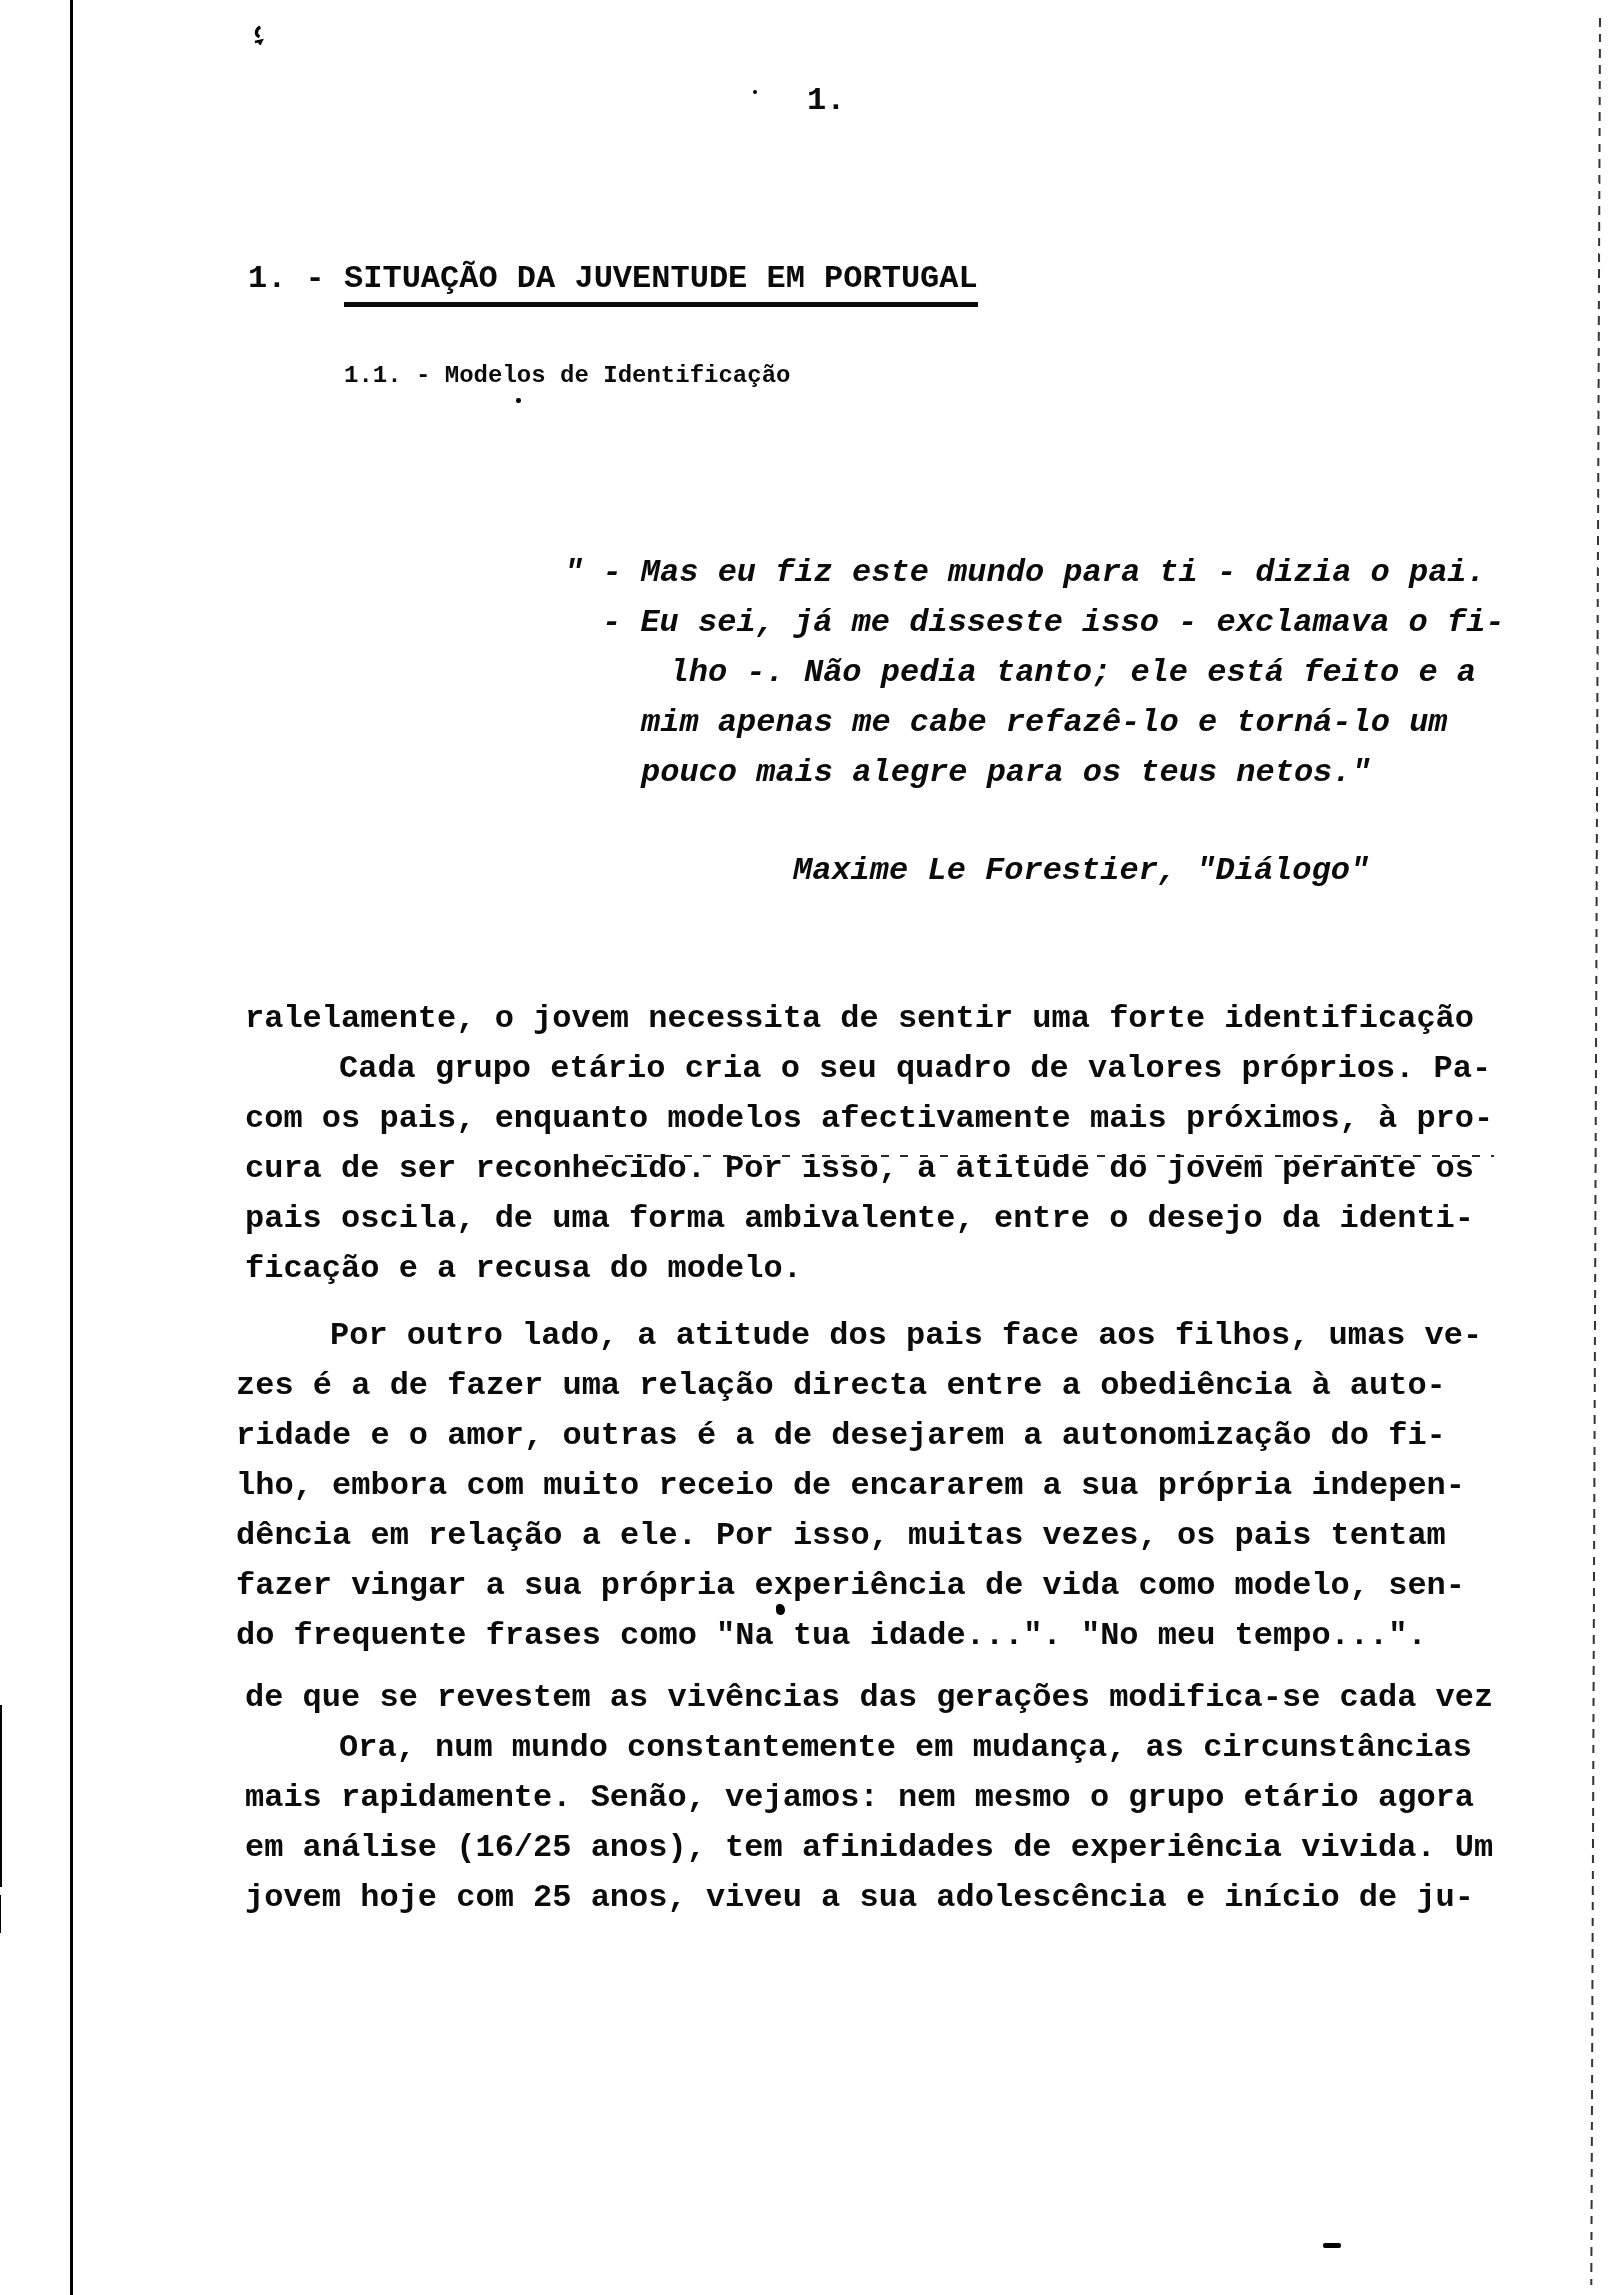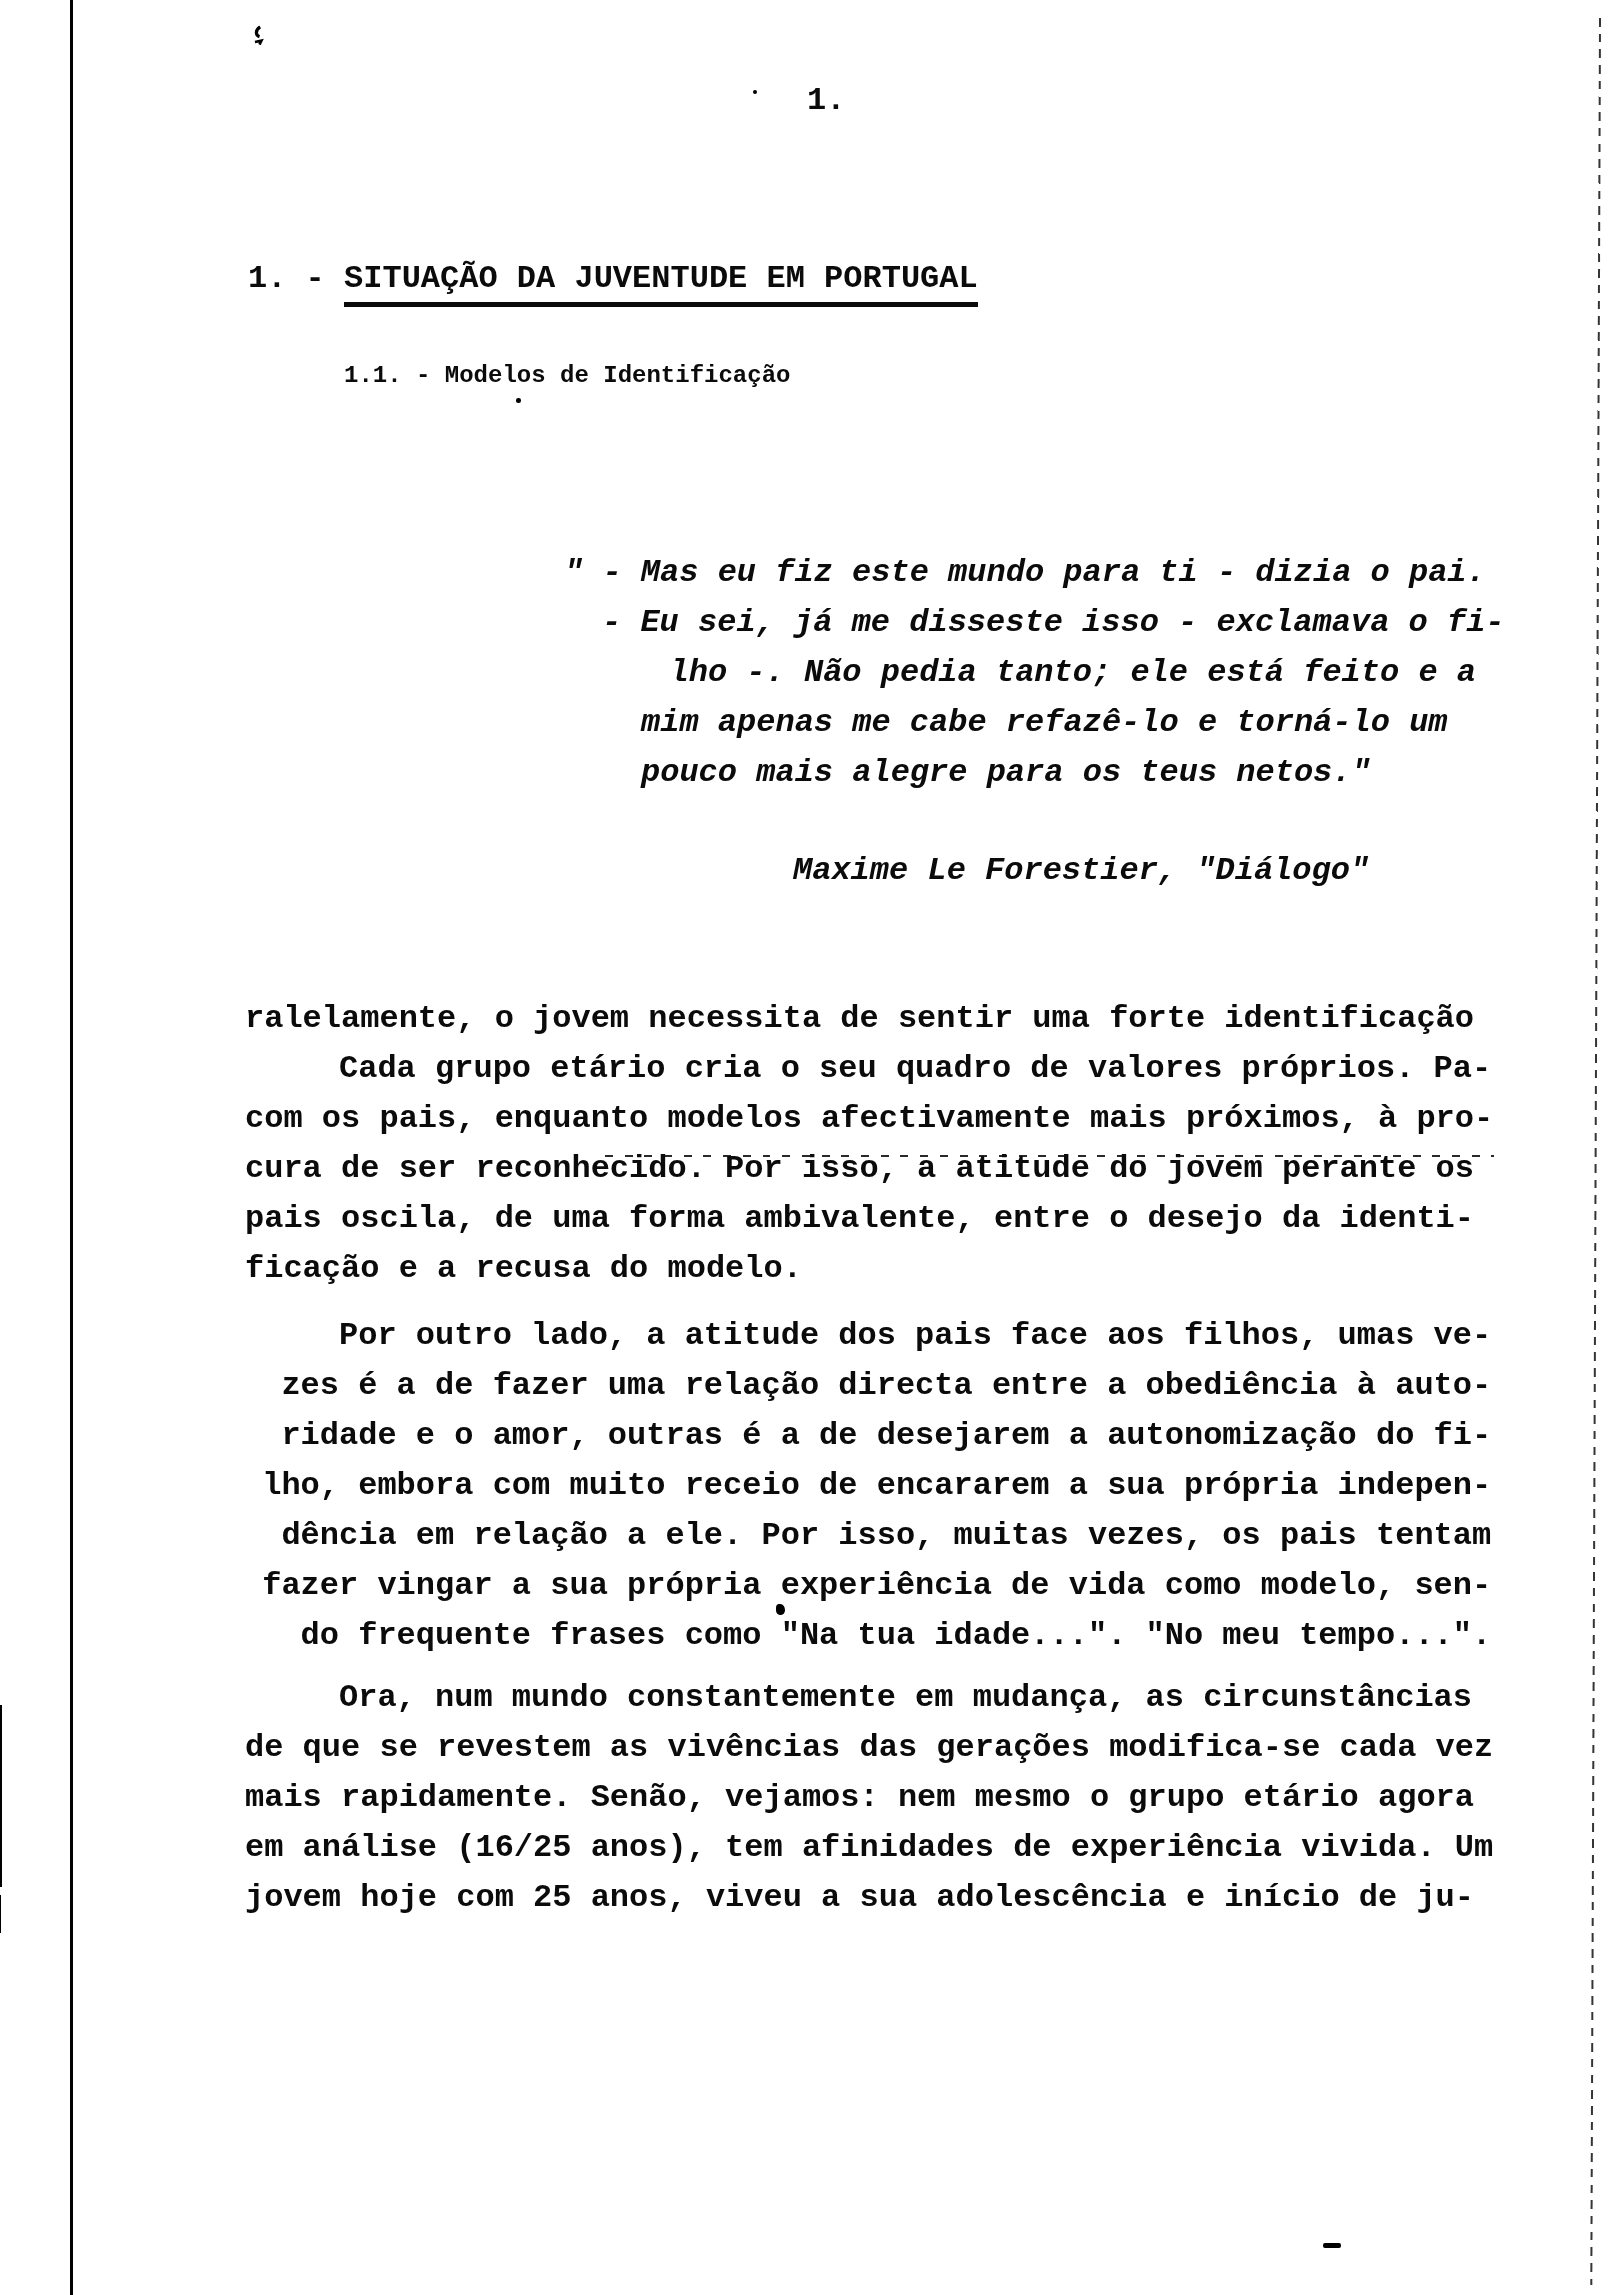--- a/index.html
+++ b/index.html
@@ -87,32 +87,32 @@
 
   <div class="abs" style="left:245px;top:994px;">
     <div class="tline">ralelamente, o jovem necessita de sentir uma forte identificação</div>
     <div class="tline indent">Cada grupo etário cria o seu quadro de valores próprios. Pa-</div>
     <div class="tline">com os pais, enquanto modelos afectivamente mais próximos, à pro-</div>
     <div class="tline">cura de ser reconhecido. Por isso, a atitude do jovem perante os</div>
     <div class="tline">pais oscila, de uma forma ambivalente, entre o desejo da identi-</div>
     <div class="tline">ficação e a recusa do modelo.</div>
   </div>
 
-  <div class="abs" style="left:245px;top:1311px;text-align:right;">
+  <div class="abs" style="left:236px;top:1311px;">
     <div class="tline indent">Por outro lado, a atitude dos pais face aos filhos, umas ve-</div>
     <div class="tline">zes é a de fazer uma relação directa entre a obediência à  auto-</div>
     <div class="tline">ridade e o amor, outras é a de desejarem a autonomização do  fi-</div>
     <div class="tline">lho, embora com muito receio de encararem a sua própria indepen-</div>
     <div class="tline">dência em relação a ele. Por isso, muitas vezes, os pais  tentam</div>
     <div class="tline">fazer vingar a sua própria experiência de vida como modelo, sen-</div>
     <div class="tline">do frequente frases como "Na tua idade...". "No meu tempo...".</div>
   </div>
 
   <div class="abs" style="left:245px;top:1673px;">
+    <div class="tline">de que se revestem as vivências das gerações modifica-se cada vez</div>
     <div class="tline indent">Ora, num mundo constantemente em mudança, as  circunstâncias</div>
-    <div class="tline">de que se revestem as vivências das gerações modifica-se cada vez</div>
     <div class="tline">mais rapidamente. Senão, vejamos: nem mesmo o grupo etário agora</div>
     <div class="tline">em análise (16/25 anos), tem afinidades de experiência vivida. Um</div>
     <div class="tline">jovem hoje com 25 anos, viveu a sua adolescência e início de ju-</div>
   </div>
 
 </div>
 
 
 </body></html>

